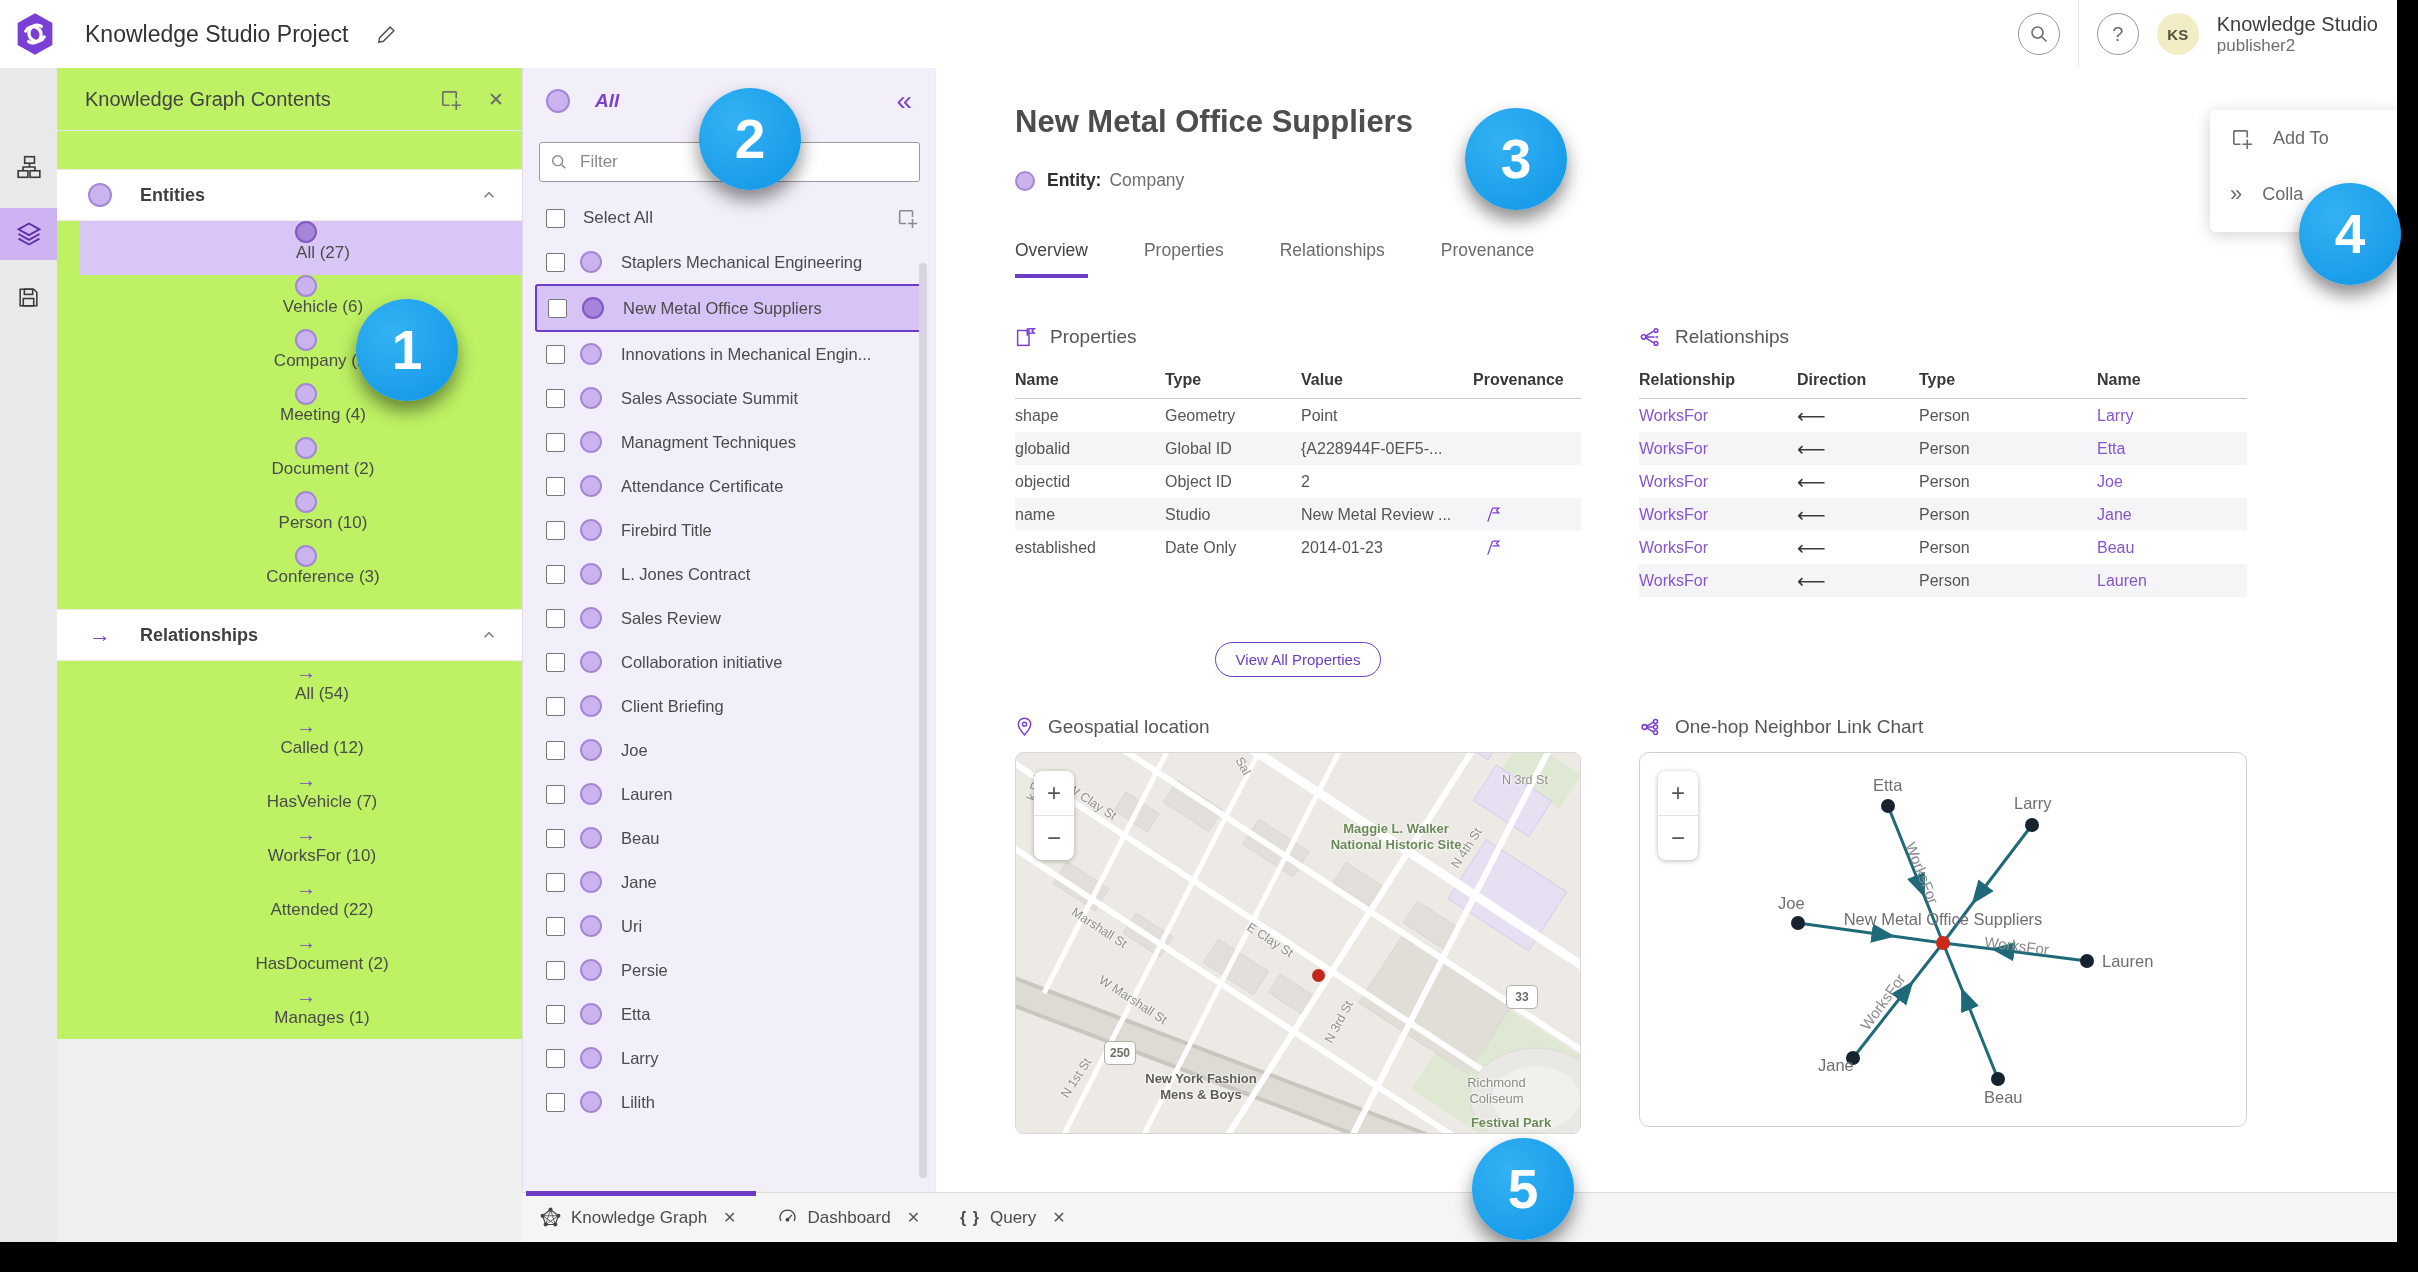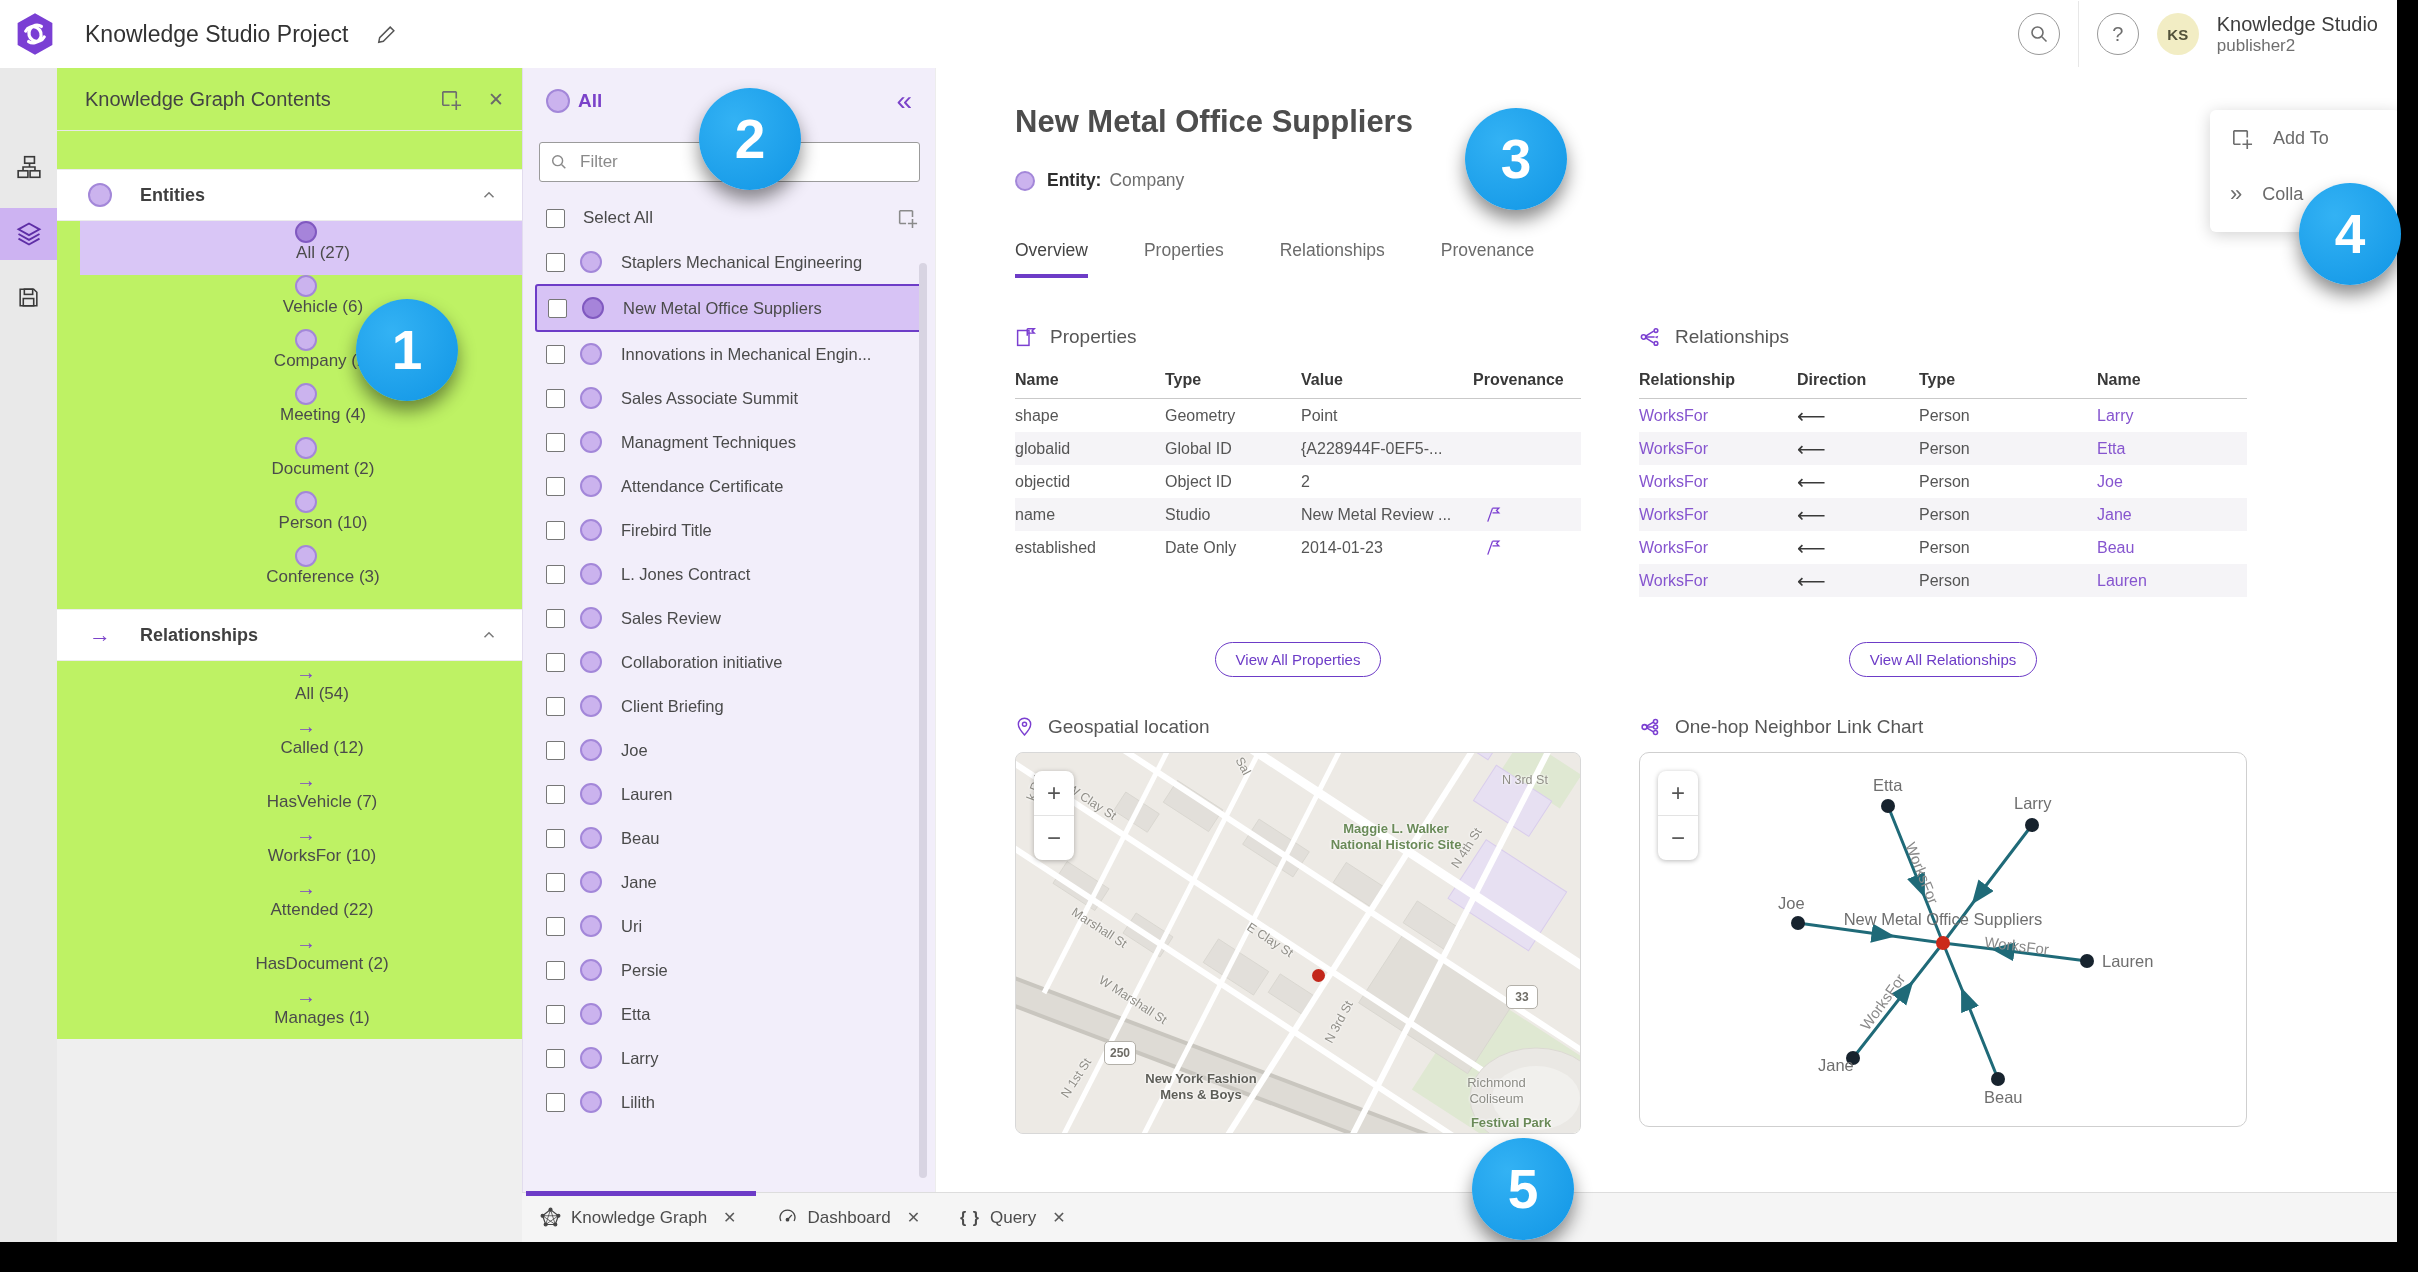--- a/index.html
+++ b/index.html
@@ -37,21 +37,21 @@
   .circ{border-radius:50%;background:#cbb3ee;border:2px solid #a387d9;box-sizing:border-box;flex:0 0 auto;}
   .circ.dk{background:#a684da;border-color:#8059c0;}
   .c22{width:22px;height:22px;} .c24{width:24px;height:24px;} .c20{width:20px;height:20px;}
   .rel-arrow{color:#7b42c9;font-size:20px;width:24px;text-align:center;flex:0 0 auto;}
   .chev{margin-left:auto;margin-right:24px;color:#7a7a7a;}
   .cp-fill{flex:1;background:#efefef;}
 
   
   .lpanel{position:absolute;left:522px;top:68px;width:413px;height:1124px;background:#f2eefa;border-left:1px solid #e2dcee;}
   .lp-head{height:66px;display:flex;align-items:center;padding:0 16px 0 23px;}
-  .lp-head .t{font-size:19px;font-weight:bold;color:#7b42c9;margin-left:8px;flex:1;}
+  .lp-head .t{font-size:19px;font-weight:bold;color:#7b42c9;margin-left:25px;flex:1;font-style:italic;}
   .lp-collapse{color:#7b42c9;font-size:28px;line-height:1;margin-right:8px;}
   .filter{margin:8px 16px 0 16px;height:38px;background:#fff;border:1px solid #9b9b9b;border-radius:3px;display:flex;align-items:center;padding:0 10px;}
   .filter input{border:none;outline:none;font-size:17px;color:#444;margin-left:10px;width:300px;background:transparent;font-family:inherit;}
   .filter input::placeholder{color:#8a8a8a;}
   .selall{height:44px;display:flex;align-items:center;padding-left:23px;margin-top:14px;}
   .selall .lbl{font-size:17px;color:#4a4a4a;margin-left:18px;flex:1;}
   .cb{width:19px;height:19px;border:1.5px solid #777;background:#fff;border-radius:2px;box-sizing:border-box;flex:0 0 auto;}
   .li{height:44px;display:flex;align-items:center;padding-left:23px;}
   .li .circ{margin-left:15px;}
   .li .lbl{font-size:16.5px;color:#4a4a4a;margin-left:19px;white-space:nowrap;}
@@ -521,23 +521,20 @@
           <span class="dirarrow">⟵</span>
           <span>Person</span>
           <span class="plink">Beau</span>
       </div>
       <div class="trow gr z">
         <span class="plink">WorksFor</span>
           <span class="dirarrow">⟵</span>
           <span>Person</span>
           <span class="plink">Lauren</span>
       </div>
-      <div class="viewall">
-          <button class="va-btn">View All Relationships</button>
-        </div>
     </div>
 
     <div class="sec" style="left:79px;top:642px;width:566px;height:430px;">
       <div class="sec-h">
         <span>
           <svg width="19" height="22" viewBox="0 0 24 26" fill="none" stroke="#7b3fd1" stroke-width="1.8">
               <path d="M12 2 C7.2 2 4.2 5.6 4.2 9.6 C4.2 14.8 12 23 12 23 C12 23 19.8 14.8 19.8 9.6 C19.8 5.6 16.8 2 12 2 Z"></path>
               <circle cx="12" cy="9.5" r="2.6"></circle>
             </svg>
         </span>

